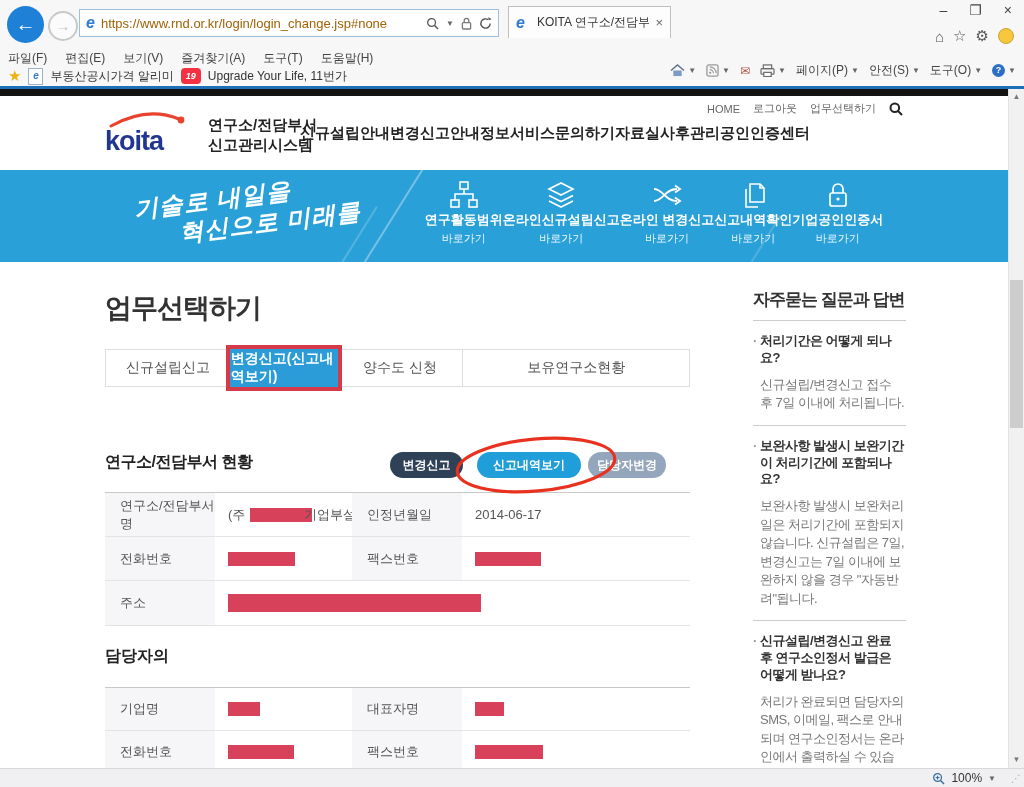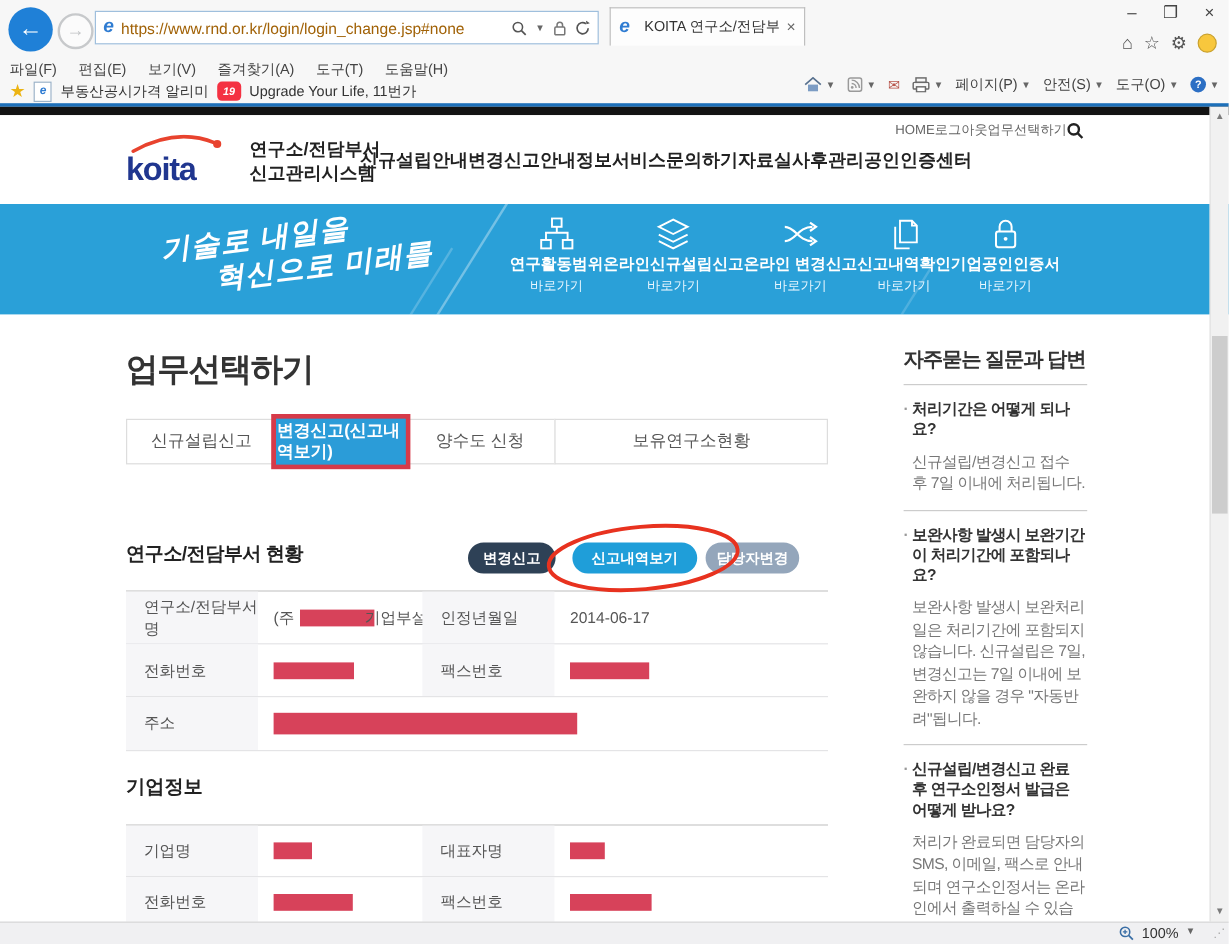--- a/index.html
+++ b/index.html
@@ -35,21 +35,21 @@
            font-weight:bold;font-style:italic;text-align:center;line-height:16px}
   .cmdbar{position:absolute;right:8px;top:62px;display:flex;align-items:center;gap:10px;font-size:12px;color:#444}
   .cmdbar .grp{display:flex;align-items:center;gap:3px}
   .helpcirc{width:13px;height:13px;border-radius:50%;background:#2c6fc4;color:#fff;font-size:9px;font-weight:bold;
             text-align:center;line-height:13px}
   .blueline{position:absolute;left:0;top:86px;width:1024px;height:3px;background:#1d6fb8}
   .blackstrip{position:absolute;left:0;top:89px;width:1024px;height:7px;background:#131313}
 
   
   #sitehead{position:absolute;left:0;top:96px;width:1024px;height:74px;background:#fff}
-  .utility{position:absolute;right:121px;top:5px;display:flex;align-items:center;font-size:11px;color:#666}
+  .utility{position:absolute;right:121px;top:5px;display:flex;align-items:center;gap:13px;font-size:11px;color:#666}
   .logo{position:absolute;left:105px;top:16px;width:92px}
   .logotext{font-size:27px;font-weight:bold;color:#20368f;letter-spacing:-1px;line-height:26px}
   .sitetitle{position:absolute;left:208px;top:19px;font-size:15px;font-weight:bold;color:#222;line-height:1.35}
   .mainnav{position:absolute;left:300px;top:28px;width:607px;display:flex;
            font-size:15px;font-weight:bold;color:#222}
 
   
   #banner{position:absolute;left:0;top:170px;width:1024px;height:92px;background:#2aa0d8;overflow:hidden}
   .slogan{position:absolute;left:135px;top:12px;color:#fff;font-style:italic;font-weight:bold;
           font-size:24px;transform:rotate(-7deg);line-height:1.2;letter-spacing:1px}
@@ -88,21 +88,21 @@
   .sbtitle{font-size:17px;font-weight:bold;color:#333;letter-spacing:-1px;padding-bottom:9px;border-bottom:1px solid #ccc}
   .faqq{position:relative;font-size:13px;font-weight:bold;color:#333;line-height:1.3;margin:12px 0 0;padding-left:7px;letter-spacing:-0.5px}
   .faqq .blt{position:absolute;left:0;top:0;color:#999}
   .faqa{font-size:13px;color:#777;line-height:1.42;margin:9px 0 11px;padding-left:7px;letter-spacing:-0.5px;border-bottom:1px solid #ccc;padding-bottom:12px}
 
   
   #vscroll{position:absolute;left:1008px;top:89px;width:16px;height:679px;background:#f1f1f1;border-left:1px solid #e2e2e2;box-sizing:border-box}
   .sarrow{position:absolute;left:0;width:15px;height:16px;text-align:center;font-size:8px;color:#7a7a7a;line-height:16px}
   .sthumb{position:absolute;left:1px;top:191px;width:13px;height:148px;background:#cdcdcd}
   #statusbar{position:absolute;left:0;top:768px;width:1024px;height:19px;background:#f0f0f2;border-top:1px solid #d8d8d8;box-sizing:border-box;z-index:5}
-  .zoomctl{position:absolute;right:28px;top:2px;display:flex;gap:6px;font-size:12px;color:#333}
+  .zoomctl{position:absolute;right:28px;top:2px;display:flex;align-items:center;gap:6px;font-size:12px;color:#333}
   .grip{position:absolute;right:3px;top:4px;color:#aaa;font-size:10px}
 </style>
 </head>
 <body>
 
 <div id="chrome">
   <div class="backbtn">←</div>
   <div class="fwdbtn">→</div>
 
   <div class="urlbar">
@@ -347,21 +347,21 @@
       </div>
   </div>
   <div class="trow" style="height:44px">
     <div class="tl">주소</div>
     <div class="tv" style="flex:1">
         <span class="redact" style="width:253px;height:18px"></span>
       </div>
   </div>
 </div>
 
-<div class="sec2title">기업정보</div>
+<div class="sec2title">담당자의</div>
 
 <div class="tbl" style="top:687px">
   <div class="trow" style="height:42px">
     <div class="tl">기업명</div>
     <div class="tv tv1">
         <span class="redact" style="width:32px"></span>
       </div>
     <div class="tl">대표자명</div>
     <div class="tv tv2">
         <span class="redact" style="width:29px"></span>

